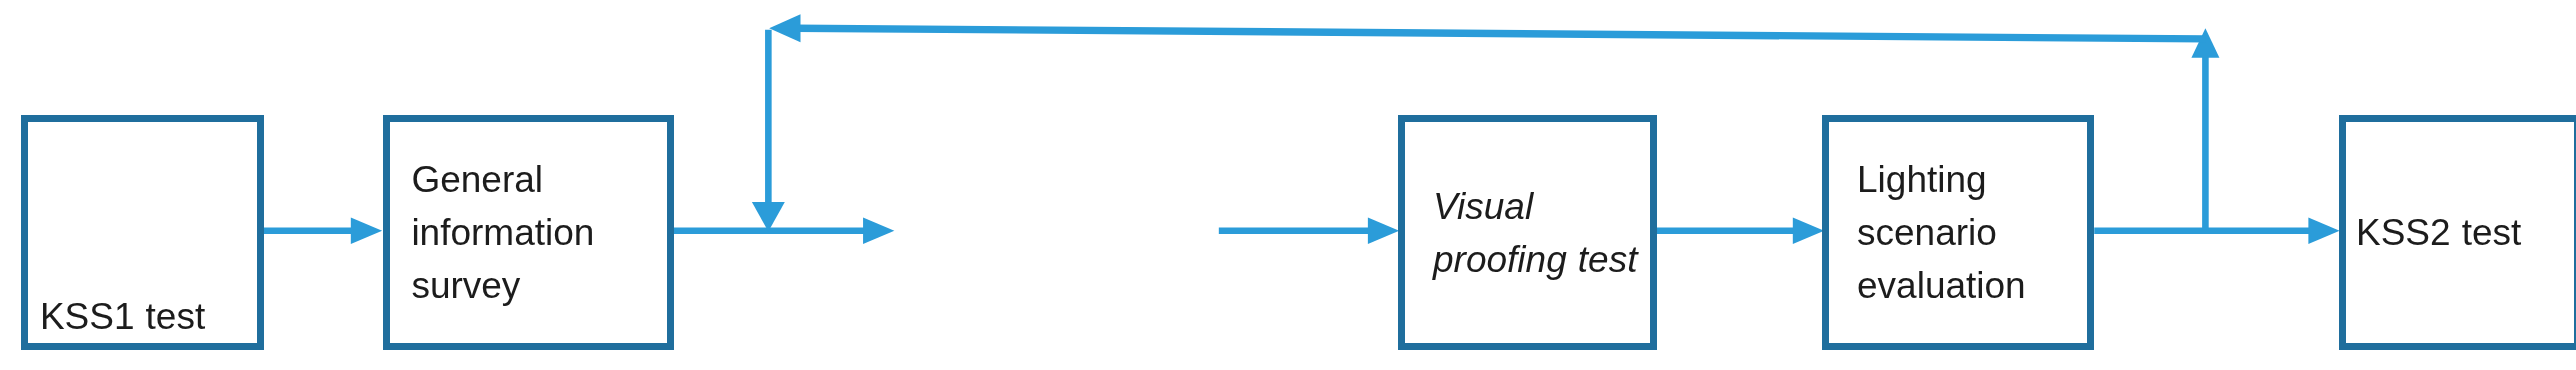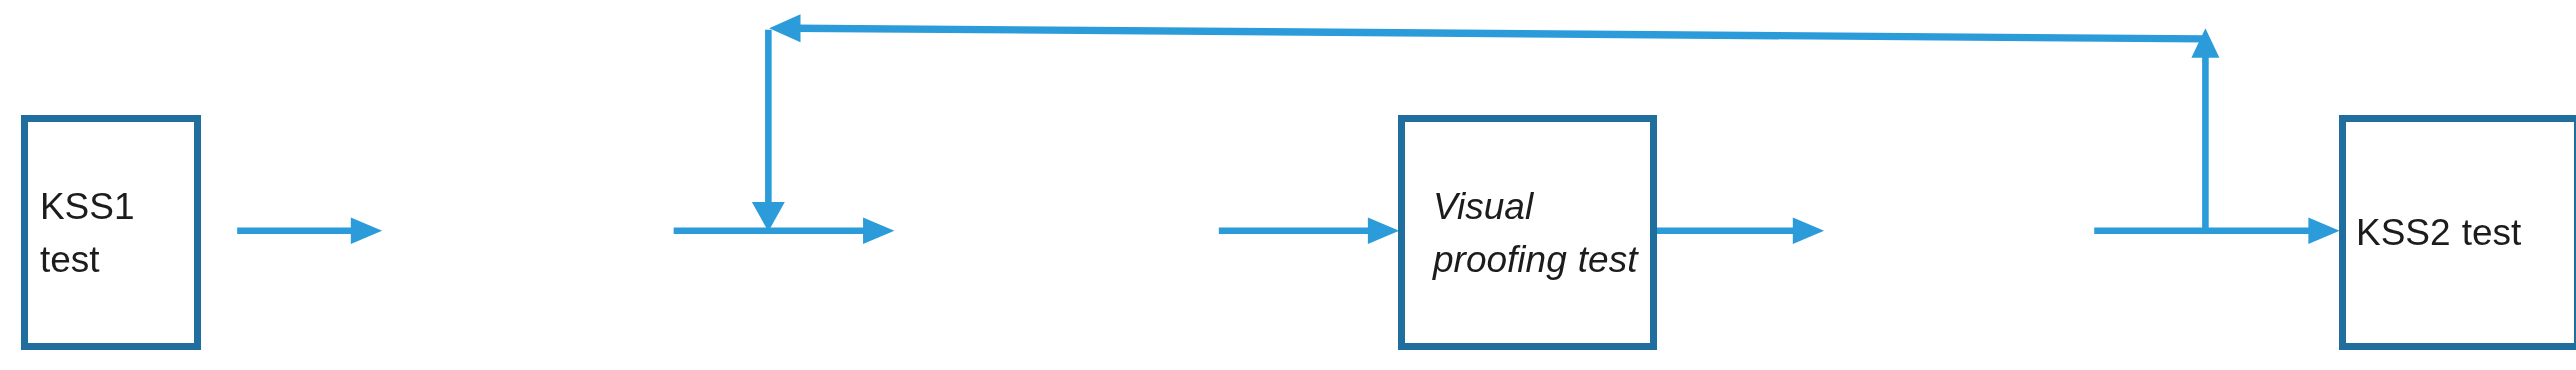--- a/index.html
+++ b/index.html
@@ -31,21 +31,21 @@
     display:flex;
     align-items:center;
     padding:0 6.6px 0 21.4px;
   }
   .node-label{
     font-size:37px;
     line-height:53px;
     color:var(--text-color);
     word-spacing:0.8px;
   }
-  .node-kss1 {left:21.4px;  width:180px; padding-left:11.5px;}
+  .node-kss1 {left:21.4px;  width:243px; padding-left:11.5px;align-items:flex-end;}
   .node-gis  {left:383px; width:291px;}
   .node-mpt  {left:892px;width:327px; padding-left:28px;}
   .node-vpt  {left:1398px;width:259px; padding-left:28px;font-style:italic;}
   .node-lse  {left:1822px;width:272px; padding-left:28px;}
   .node-kss2 {left:2339px;width:242px; padding-left:10px;}
   .arrow-layer line{stroke:var(--arrow-color);}
   .arrow-layer polygon{fill:var(--arrow-color);stroke:none;}
 </style>
 </head>
 <body>
@@ -86,25 +86,31 @@
     <g>
       <line x1="933" y1="36" x2="933" y2="246" stroke-width="8"></line>
       <polygon points="933,281 913,245 953,245"></polygon>
     </g>
   </svg>
 
   <div class="node node-kss1">
     <span class="node-label">KSS1 test</span>
   </div>
 
+  <div class="node node-gis">
+    <span class="node-label">General information survey</span>
+  </div>
 
 
   <div class="node node-vpt">
     <span class="node-label">Visual proofing test</span>
   </div>
 
+  <div class="node node-lse">
+    <span class="node-label">Lighting scenario evaluation</span>
+  </div>
 
   <div class="node node-kss2">
     <span class="node-label">KSS2 test</span>
   </div>
 
 </div>
 
 
 </body></html>

